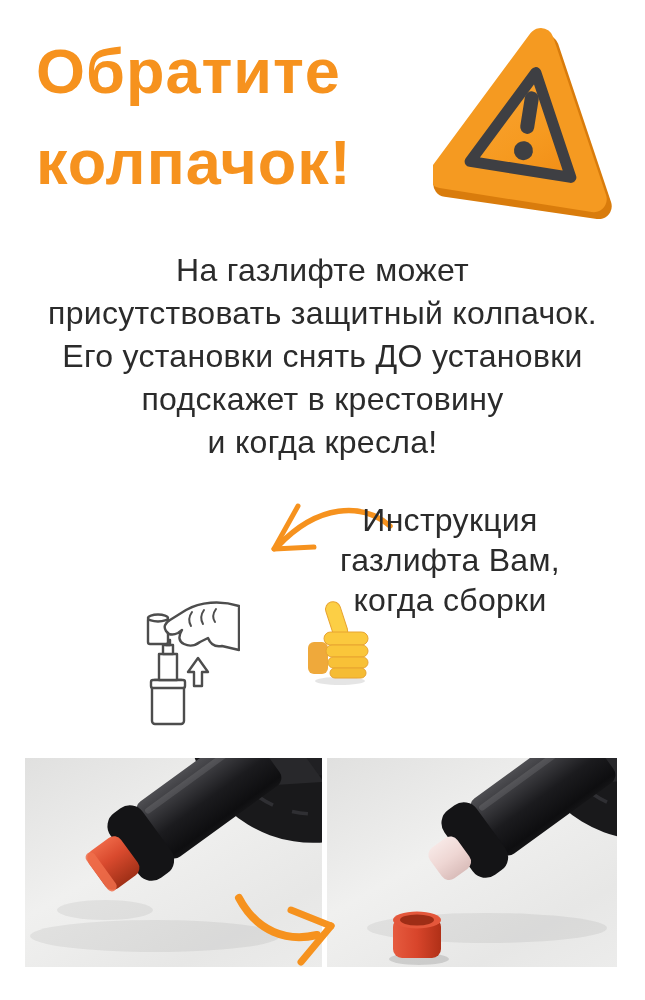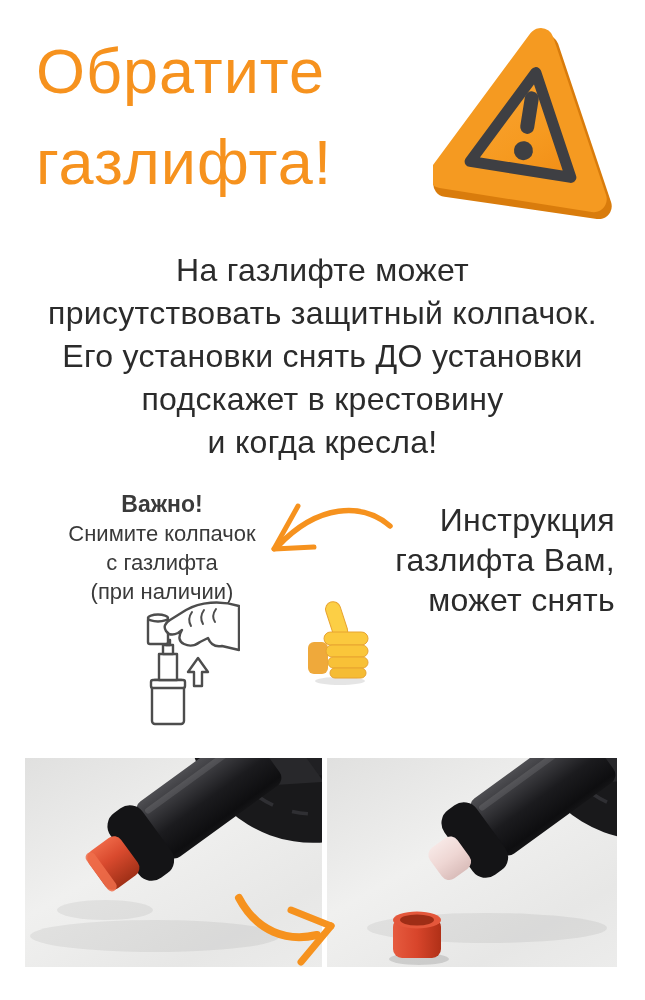--- a/index.html
+++ b/index.html
@@ -3,21 +3,21 @@
 <meta charset="utf-8">
 <style>
   html,body{margin:0;padding:0;background:#fff;}
   .poster{
     position:relative;width:645px;height:1000px;background:var(--page_bg,#ffffff);
     font-family:"Liberation Sans", sans-serif;overflow:hidden;
   }
   
   .heading{
     position:absolute;left:36px;top:26px;width:420px;
-    color:var(--accent,#F6921E);font-weight:400;font-size:63px;line-height:91px;
+    color:var(--accent,#F6921E);font-weight:700;font-size:63px;line-height:91px;
     letter-spacing:1px;
   }
   .heading .hline{display:block;}
   .warning-triangle{position:absolute;left:433px;top:20px;width:190px;height:205px;}
   
   .notice{
     position:absolute;left:0;top:249px;width:645px;text-align:center;
     color:var(--text_primary,#2B2B2B);font-size:32px;line-height:43px;letter-spacing:.3px;
   }
   .notice .ln{display:block;}
@@ -26,21 +26,21 @@
   .important{
     position:absolute;left:38px;top:490px;width:248px;text-align:center;
     color:var(--text_secondary,#3A3A3A);font-size:22px;line-height:29px;
   }
   .important .ttl{font-weight:700;font-size:23px;display:block;}
   .important .iln{display:block;}
   .hand-illustration{position:absolute;left:112px;top:600px;width:128px;height:128px;}
   
   .mid-arrow{position:absolute;left:262px;top:496px;width:134px;height:64px;}
   .instruction{
-    position:absolute;right:30px;top:500px;width:330px;text-align:right;
+    position:absolute;right:30px;top:500px;width:330px;text-align:center;
     color:var(--text_primary,#2B2B2B);font-size:32px;line-height:40px;letter-spacing:.3px;
   }
   .instruction .iln{display:block;}
   .thumb-emoji{position:absolute;left:300px;top:596px;width:78px;height:90px;}
   
   .photo{
     position:absolute;top:758px;height:209px;
     background:linear-gradient(150deg,#E0E0DF 0%,#F0F0EF 42%,#E7E7E6 78%,#ECECEB 100%);
     overflow:hidden;
   }
@@ -52,21 +52,21 @@
   .sketch{stroke:#4d4d4d;fill:#ffffff;stroke-width:2.4;stroke-linecap:round;stroke-linejoin:round;}
   .sketch-line{stroke:#4d4d4d;fill:none;stroke-width:2;stroke-linecap:round;}
 </style>
 </head>
 <body>
 
 <div class="poster">
 
   <h1 class="heading" style="margin:0;">
     <span class="hline">Обратите</span>
-    <span class="hline">газлифта!</span>
+    <span class="hline">колпачок!</span>
   </h1>
 
   <svg class="warning-triangle" viewBox="0 0 190 205">
     <defs>
       <linearGradient id="tri-face" x1="0" y1="0" x2="1" y2="1">
         <stop offset="0" stop-color="#FBAA3E"></stop>
         <stop offset="0.6" stop-color="#F69A20"></stop>
         <stop offset="1" stop-color="#EE8610"></stop>
       </linearGradient>
     </defs>
@@ -80,26 +80,20 @@
   </svg>
 
   <p class="notice" style="margin:0;">
     <span class="ln">На газлифте может</span>
     <span class="ln">присутствовать защитный колпачок.</span>
     <span class="ln"><span>Его установки снять</span> <b>ДО установки</b></span>
     <span class="ln">подскажет в крестовину</span>
     <span class="ln">и когда кресла!</span>
   </p>
 
-  <div class="important">
-    <span class="ttl">Важно!</span>
-    <span class="iln">Снимите колпачок</span>
-    <span class="iln">с газлифта</span>
-    <span class="iln">(при наличии)</span>
-  </div>
 
   <svg class="hand-illustration" viewBox="0 0 128 128">
 
     <rect class="sketch" x="40" y="80" width="32" height="44" rx="3"></rect>
     <rect class="sketch" x="39" y="80" width="34" height="8" rx="2"></rect>
     <rect class="sketch" x="47" y="54" width="18" height="26"></rect>
     <rect class="sketch" x="51" y="45" width="10" height="9"></rect>
     <rect class="sketch" x="54" y="40" width="4" height="5"></rect>
 
     <path class="sketch" d="M82,86 v-14 h-6 l10,-14 10,14 h-6 v14 z"></path>
@@ -115,21 +109,21 @@
 
   <svg class="mid-arrow" viewBox="0 0 134 64">
     <path class="arrow-stroke" stroke-width="5.5" d="M128,30 C100,6 56,8 16,50"></path>
     <path class="arrow-stroke" stroke-width="5" d="M12,53 L36,10"></path>
     <path class="arrow-stroke" stroke-width="5" d="M12,53 L52,51"></path>
   </svg>
 
   <div class="instruction">
     <span class="iln">Инструкция</span>
     <span class="iln">газлифта Вам,</span>
-    <span class="iln">может снять</span>
+    <span class="iln">когда сборки</span>
   </div>
 
   <svg class="thumb-emoji" viewBox="0 0 78 90">
     <ellipse cx="40" cy="85" rx="25" ry="4" fill="rgba(0,0,0,0.10)"></ellipse>
     <rect x="8" y="46" width="20" height="32" rx="6" fill="#EFA93B"></rect>
     <g transform="rotate(-18 38 30)">
       <rect x="31" y="5" width="15" height="38" rx="7.5" fill="#FCCF45" stroke="#E8A430" stroke-width="1"></rect>
     </g>
     <rect x="24" y="36" width="44" height="13" rx="6.5" fill="#FBC93E" stroke="#E8A430" stroke-width="1"></rect>
     <rect x="26" y="49" width="42" height="12" rx="6" fill="#FAC63A" stroke="#E8A430" stroke-width="1"></rect>

